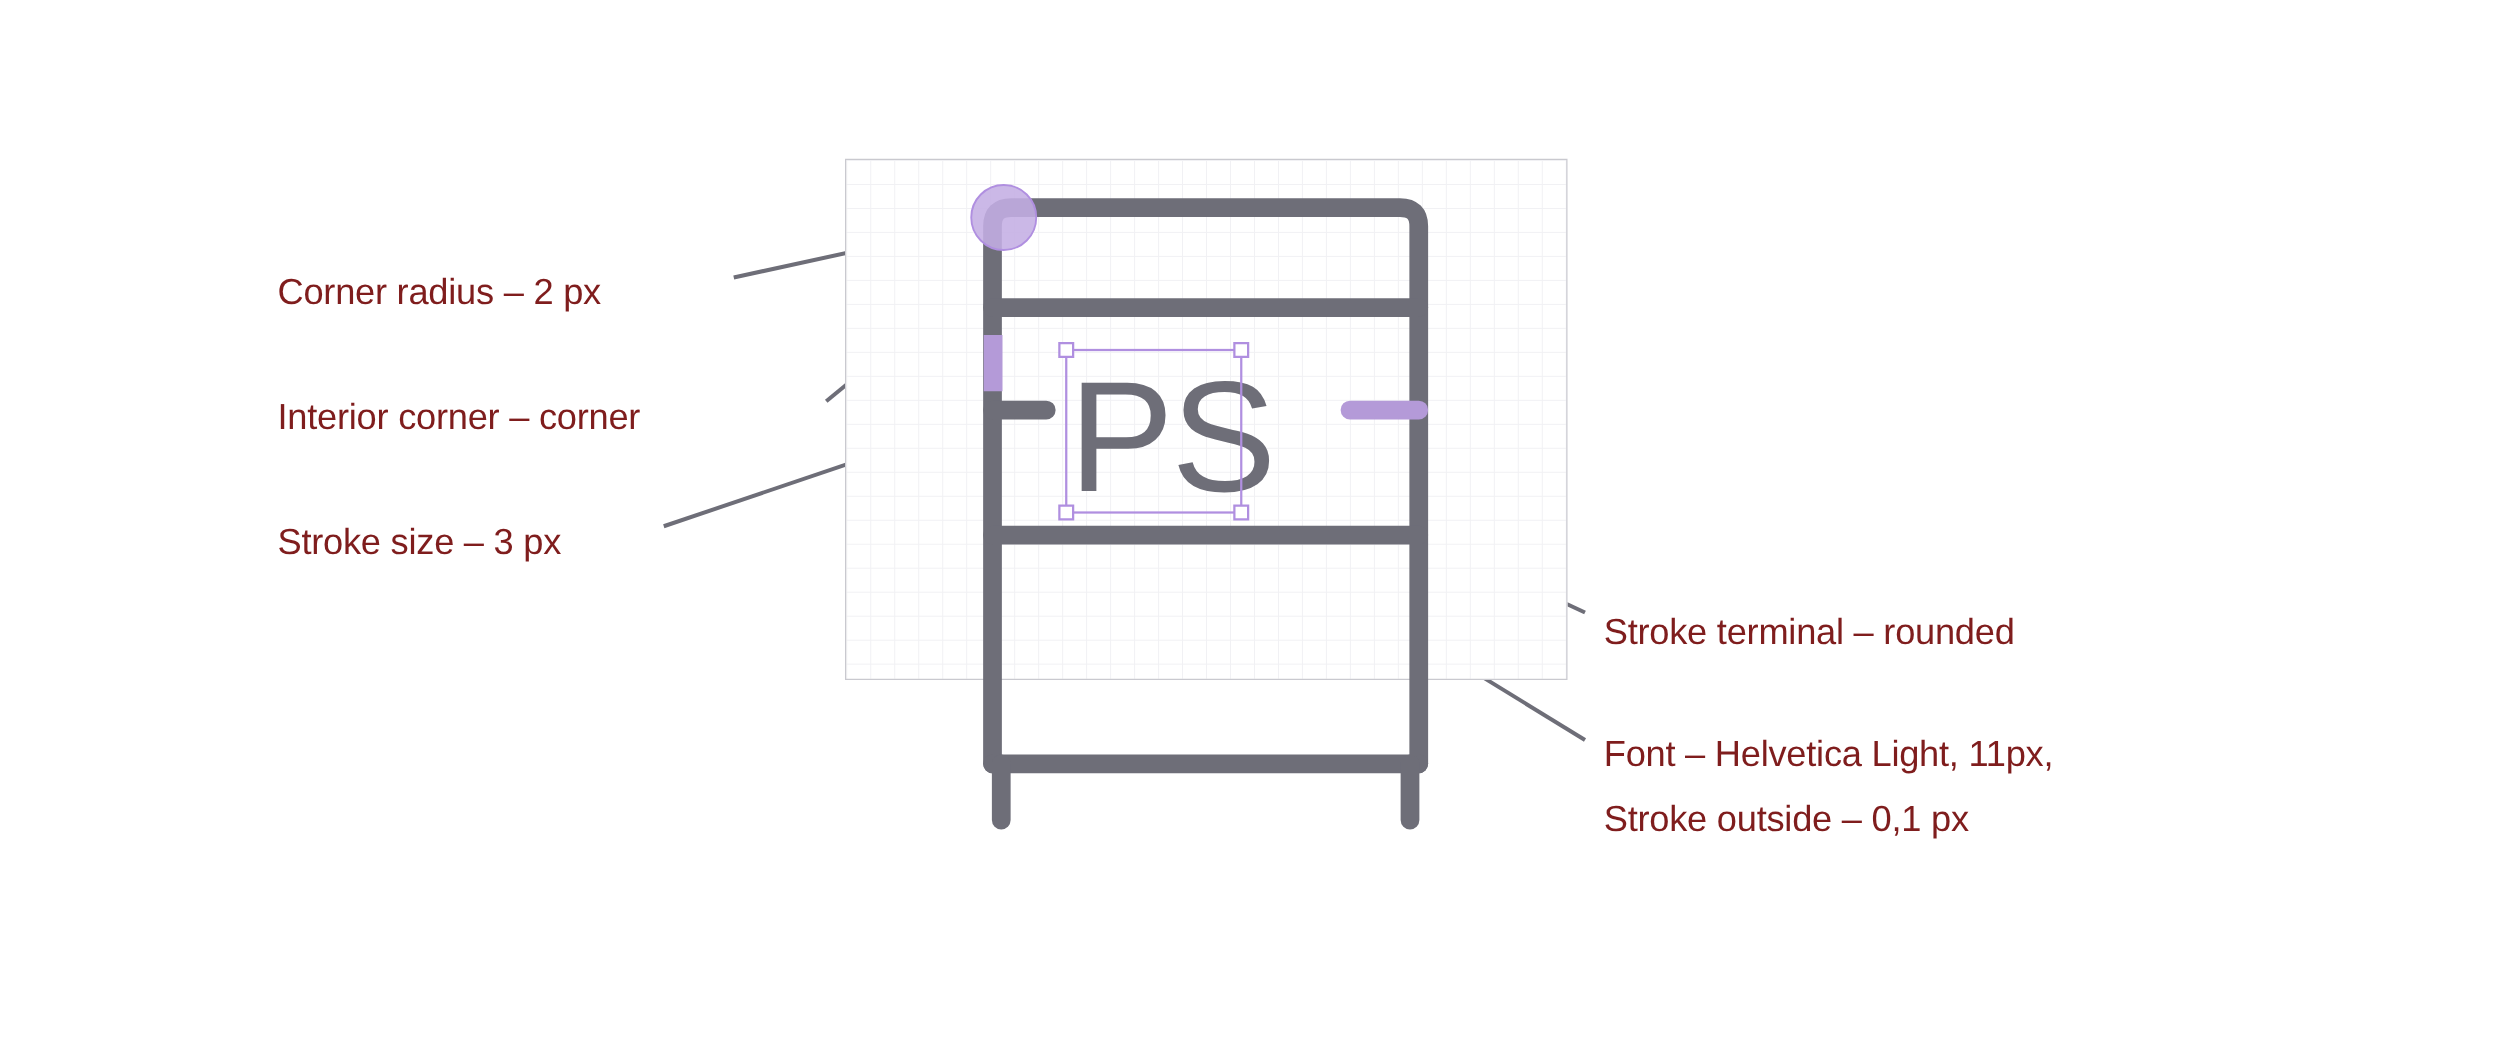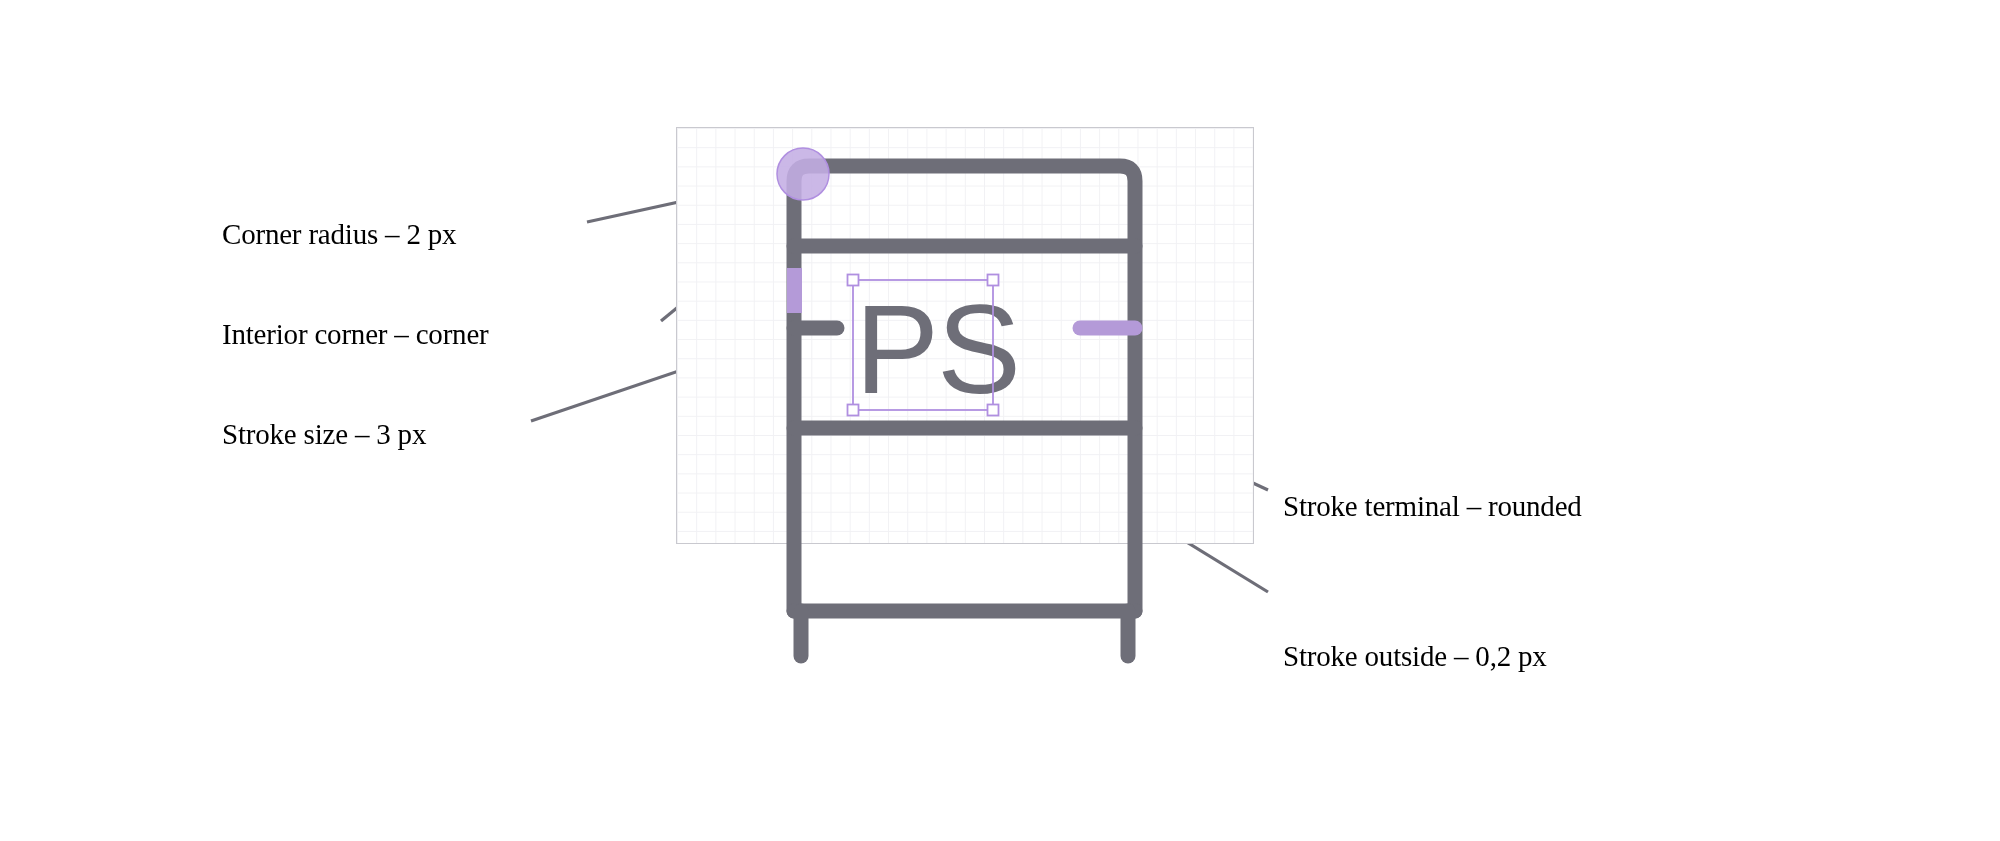--- a/index.html
+++ b/index.html
@@ -14,22 +14,22 @@
     overflow: hidden;
   }
   #stage {
     position: relative;
     width: 2000px;
     height: 841px;
     background: #ffffff;
   }
   .annot-label {
     position: absolute;
-    color: #000000;
-    font-family: Liberation Serif, serif;
+    color: #7f1d1d;
+    font-family: Liberation Sans, sans-serif;
     font-size: 29px;
     font-weight: 400;
     letter-spacing: -0.2px;
     white-space: pre;
     line-height: 52px;
   }
   .annot-label.left { text-align: left; }
   .annot-label.right { text-align: right; }
   #leaders {
     position: absolute;
@@ -65,22 +65,23 @@
 <div id="stage">
 
   <div class="annot-label left" style="left:222px; top:208px;">Corner radius – 2 px</div>
 
   <div class="annot-label left" style="left:222px; top:308px;">Interior corner – corner</div>
 
   <div class="annot-label left" style="left:222px; top:408px;">Stroke size – 3 px</div>
 
   <div class="annot-label right" style="left:1283px; top:480px;">Stroke terminal – rounded</div>
 
+  <div class="annot-label right" style="left:1283px; top:578px;">Font – Helvetica Light, 11px,</div>
 
-  <div class="annot-label right" style="left:1283px; top:630px;">Stroke outside – 0,2 px</div>
+  <div class="annot-label right" style="left:1283px; top:630px;">Stroke outside – 0,1 px</div>
 
   <svg id="leaders" viewBox="0 0 2000 841">
     <g stroke="#6e6e78" stroke-width="3.2" fill="none" stroke-linecap="butt">
 
       <line x1="587" y1="222" x2="812" y2="173"></line>
 
       <line x1="661" y1="321" x2="818" y2="192"></line>
 
       <line x1="531" y1="421" x2="797" y2="331"></line>
 

